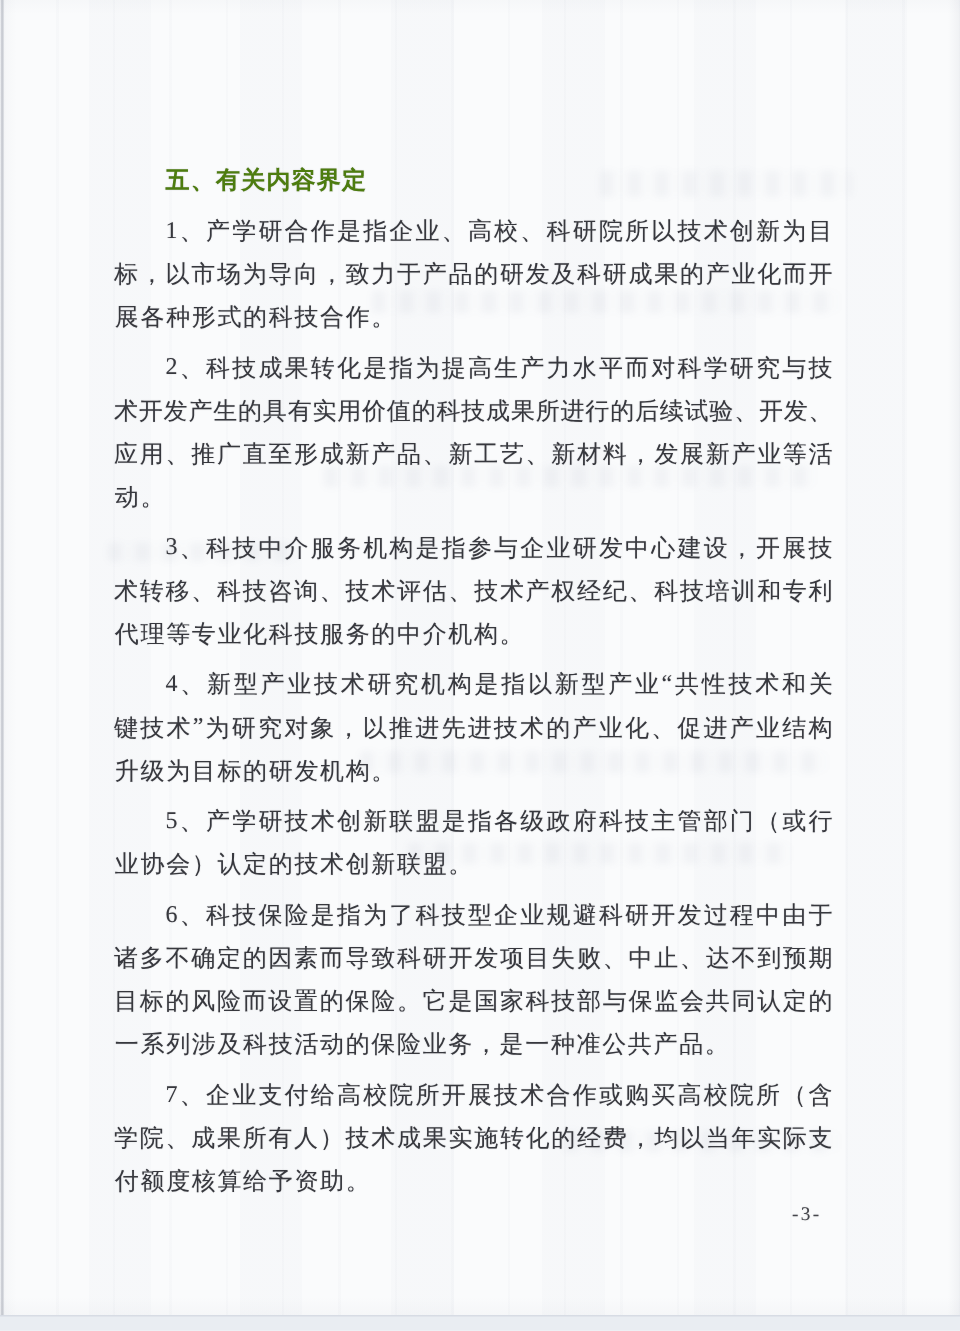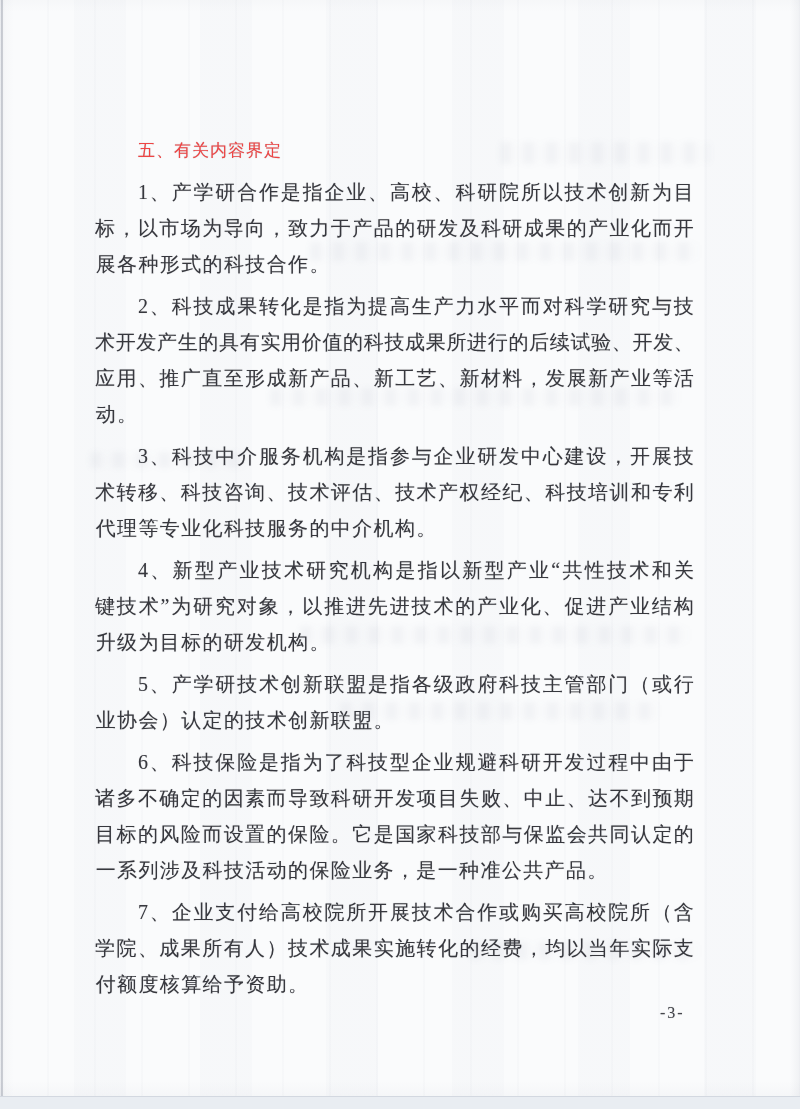--- a/index.html
+++ b/index.html
@@ -33,22 +33,22 @@
   }
   .content{
     position:absolute;left:95px;top:132px;width:599px;
     color:var(--ink,#37383e);
     text-shadow:0 0 1px rgba(55,56,64,.30);
   }
   .heading{
     height:36px;display:flex;align-items:center;
     padding-left:43px;
     font-family:"Liberation Sans","DejaVu Sans",sans-serif;
-    font-weight:400;font-size:17px;letter-spacing:1px;
-    color:#ef4444;
+    font-weight:700;font-size:20px;letter-spacing:1px;
+    color:#4d7c0f;
   }
   .para{margin-top:6px;}
   .line{
     display:flex;height:36px;align-items:center;
     font-size:20px;
   }
   .line.full{justify-content:space-between;}
   .line.indent{padding-left:43px;}
   .line .ch{flex:0 1 auto;white-space:pre;}
   .line.partial .ch{flex:0 0 auto;width:21.39px;text-align:center;}

